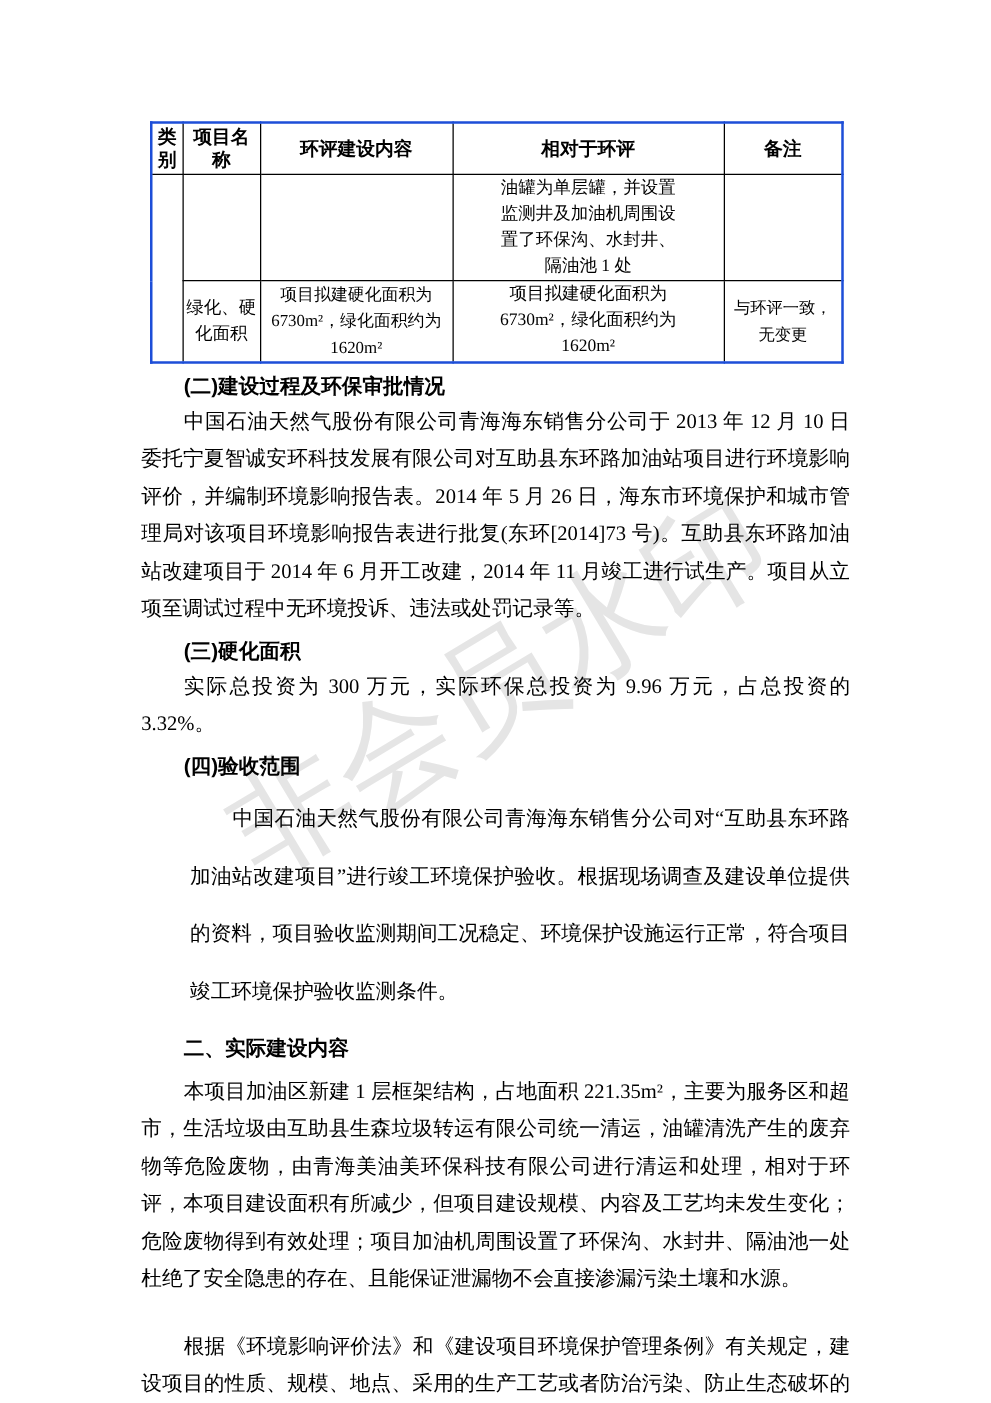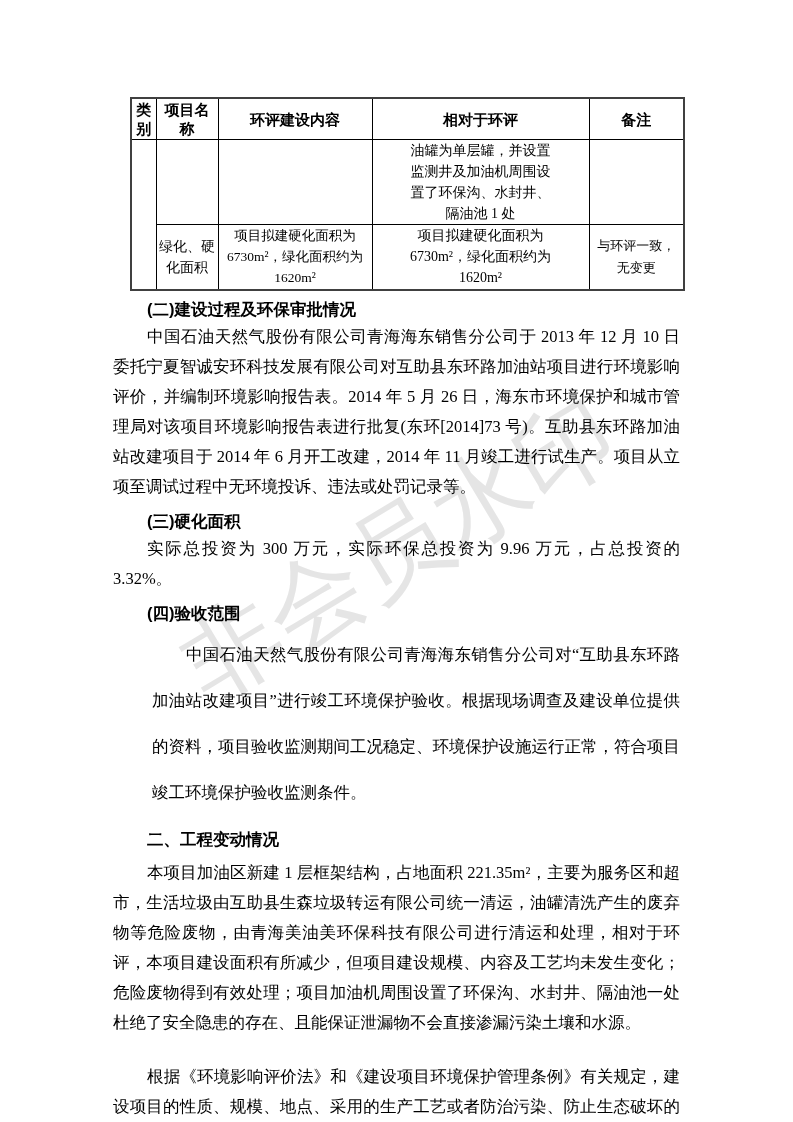--- a/index.html
+++ b/index.html
@@ -15,21 +15,21 @@
     font-family:"Liberation Sans","DejaVu Sans",sans-serif;
     font-size:97px; line-height:145px; font-weight:normal;
     transform:rotate(-31deg);
     user-select:none; pointer-events:none;
   }
   .content { position:absolute; left:113px; top:97px; width:567px; z-index:1; }
 
   
   table.doc-table {
     border-collapse:collapse; table-layout:fixed;
-    width:553px; margin-left:17px; border:2px solid #404040;
+    width:553px; margin-left:7px; border:2px solid #1d4ed8;
   }
   .doc-table th, .doc-table td {
     border:1px solid #000; text-align:center; vertical-align:middle;
     padding:0 2px; font-size:15px; line-height:21px; overflow:hidden;
   }
   .doc-table th {
     font-weight:bold; height:40px; line-height:19px;
     font-family:"Liberation Sans","DejaVu Sans",sans-serif;
   }
   tr.row-1 { height:64px; }
@@ -100,18 +100,18 @@
 
     <h2 class="heading h-first">(二)建设过程及环保审批情况</h2>
     <p class="para">中国石油天然气股份有限公司青海海东销售分公司于 2013 年 12 月 10 日委托宁夏智诚安环科技发展有限公司对互助县东环路加油站项目进行环境影响评价，并编制环境影响报告表。2014 年 5 月 26 日，海东市环境保护和城市管理局对该项目环境影响报告表进行批复(东环[2014]73 号)。互助县东环路加油站改建项目于 2014 年 6 月开工改建，2014 年 11 月竣工进行试生产。项目从立项至调试过程中无环境投诉、违法或处罚记录等。</p>
 
     <h2 class="heading">(三)硬化面积</h2>
     <p class="para">实际总投资为 300 万元，实际环保总投资为 9.96 万元，占总投资的 3.32%。</p>
 
     <h2 class="heading">(四)验收范围</h2>
     <p class="para para-loose">中国石油天然气股份有限公司青海海东销售分公司对“互助县东环路加油站改建项目”进行竣工环境保护验收。根据现场调查及建设单位提供的资料，项目验收监测期间工况稳定、环境保护设施运行正常，符合项目竣工环境保护验收监测条件。</p>
 
-    <h2 class="heading h-major">二、工程变动情况</h2>
+    <h2 class="heading h-major">二、实际建设内容</h2>
     <p class="para mt6">本项目加油区新建 1 层框架结构，占地面积 221.35m²，主要为服务区和超市，生活垃圾由互助县生森垃圾转运有限公司统一清运，油罐清洗产生的废弃物等危险废物，由青海美油美环保科技有限公司进行清运和处理，相对于环评，本项目建设面积有所减少，但项目建设规模、内容及工艺均未发生变化；危险废物得到有效处理；项目加油机周围设置了环保沟、水封井、隔油池一处杜绝了安全隐患的存在、且能保证泄漏物不会直接渗漏污染土壤和水源。</p>
     <p class="para mt8">根据《环境影响评价法》和《建设项目环境保护管理条例》有关规定，建设项目的性质、规模、地点、采用的生产工艺或者防治污染、防止生态破坏的措施发生重大变动的，建设单位应当重新报批建设项目的环境影响评价文件。本项目</p>
 
   </div>
 </div>
 
 </body></html>

